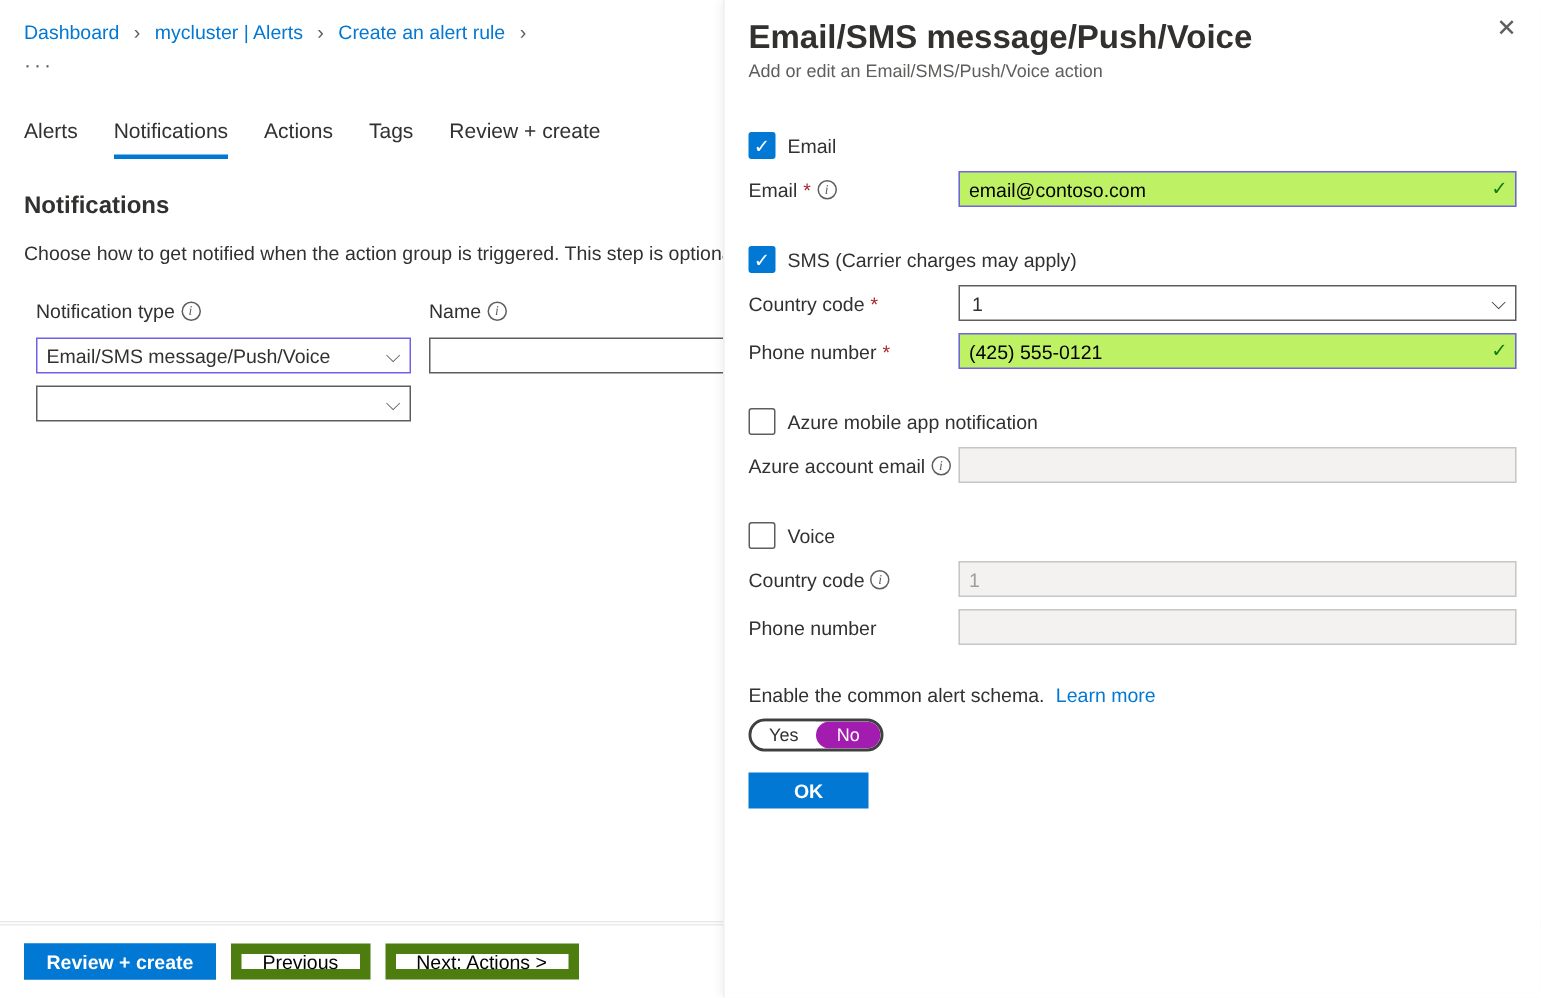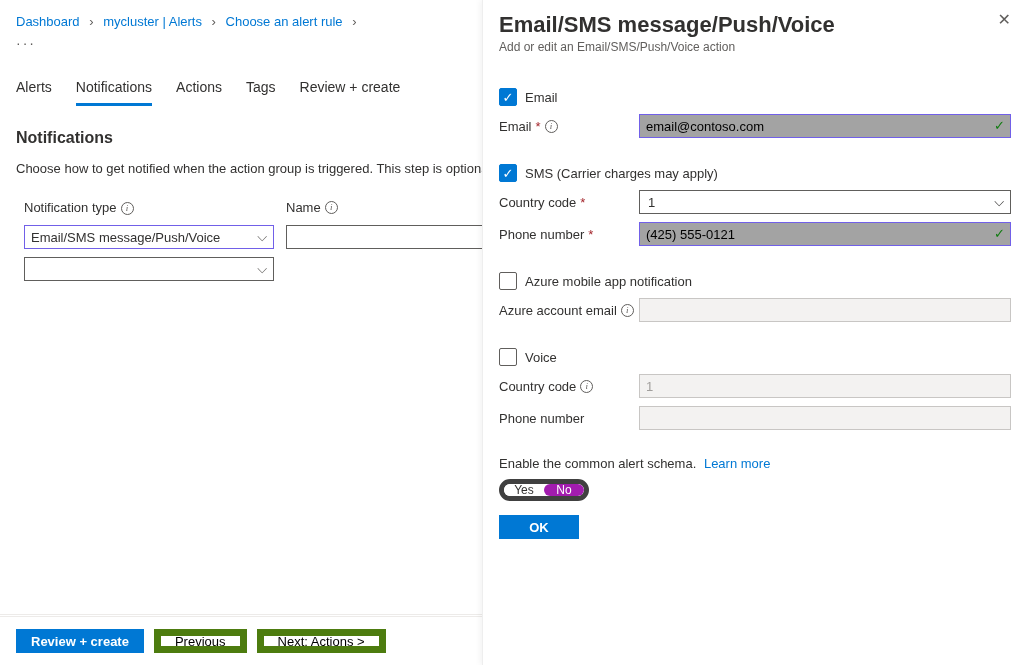--- a/index.html
+++ b/index.html
@@ -23,21 +23,21 @@
 .tab { font-size: 14px; color: #323130; padding-bottom: 8px; cursor: pointer; }
 .tab.active { color: #323130; border-bottom: 3px solid #0078d4; font-weight:400;}
 
 
 .section-heading { font-size: 16px; font-weight: 600; margin-bottom: 14px; }
 .section-desc { font-size: 13px; color: #323130; margin-bottom: 24px; }
 
 
 .col-headers { display: flex; gap: 0; margin-bottom: 10px; padding-left:8px;}
 .col-header { display: flex; align-items: center; gap: 4px; font-size: 13px; }
-.col-header.type { width: 262px; align-items: flex-end; }
+.col-header.type { width: 262px; }
 .col-header.name { width: 200px; }
 
 
 .notif-row { display: flex; gap: 12px; margin-bottom: 8px; padding-left:8px;}
 .select-wrap { width: 250px; height: 24px; border: 1px solid #605e5c; display: flex; align-items: center; justify-content: space-between; padding: 0 6px; background: #fff; cursor: pointer; position: relative; }
 .select-wrap.active { border: 1px solid #7160e8; }
 .select-wrap .chev { color: #605e5c; }
 .name-input { width: 250px; height: 24px; border: 1px solid #605e5c; padding: 0 6px; background: #fff; }
 
 
@@ -54,53 +54,53 @@
 
 .field-group { margin-bottom: 26px; }
 .cb-row { display: flex; align-items: center; gap: 8px; font-size: 13px; margin-bottom: 8px; }
 .cb { width: 18px; height: 18px; border: 1px solid #605e5c; border-radius: 2px; display:inline-flex; align-items:center; justify-content:center; cursor:pointer; background:#fff;}
 .cb.checked { background: #0078d4; border-color: #0078d4; color: #fff; }
 .cb.checked::after { content: "✓"; font-size: 13px; line-height:1; }
 
 .form-line { display: flex; align-items: center; margin-bottom: 8px; }
 .form-label { width: 140px; font-size: 13px; display:flex; align-items:center; gap:4px;}
 .req { color: #a4262c; }
-.form-input { flex: 1; height: 24px; border: 1px solid #605e5c; padding: 0 6px; font-size: 13px; background:#a3a3a3; position:relative;}
+.form-input { flex: 1; height: 24px; border: 1px solid #605e5c; padding: 0 6px; font-size: 13px; background:#bef264; position:relative;}
 .form-input.valid { border: 1px solid #7160e8; padding-right:22px;}
 .form-input.disabled { background: #f3f2f1; color: #a19f9d; border-color:#c8c6c4;}
 .form-select { flex: 1; height: 24px; border: 1px solid #605e5c; padding: 0 6px 0 8px; font-size: 13px; display:flex; align-items:center; justify-content:space-between; cursor:pointer; background:#fff;}
 .valid-wrap { position:relative; flex:1; display:flex;}
 .checkmark { position:absolute; right:6px; top:4px; color:#107c10; font-size:13px;}
 
 .info-icon { width:13px; height:13px; border:1px solid #605e5c; border-radius:50%; display:inline-flex; align-items:center; justify-content:center; font-size:9px; color:#605e5c; cursor:help; line-height:1;}
 .info-icon::after{content:"i"; font-style:italic; font-family:serif;}
 
 .schema-row { font-size:13px; margin-bottom:8px;}
 .schema-row a { color:#0078d4; text-decoration:none; margin-left:4px; cursor:pointer;}
 
-.toggle { width: 90px; height: 22px; border:5px solid #404040; border-radius:11px; display:flex; overflow:hidden; cursor:pointer; margin-bottom:14px;}
+.toggle { width: 90px; height: 22px; border:2px solid #404040; border-radius:11px; display:flex; overflow:hidden; cursor:pointer; margin-bottom:14px;}
 .toggle .opt { flex:1; display:flex; align-items:center; justify-content:center; font-size:12px;}
 .toggle .opt.yes { color:#323130; background:#fff;}
 .toggle .opt.no { background:#a21caf; color:#fff; border-radius:10px;}
 
 .ok-btn { width:80px; height:24px; background:#0078d4; color:#fff; border:none; font-size:13px; font-weight:600; cursor:pointer;}
 
 .hr-top { position:absolute; left:0; right:0; bottom:50px; border-top:1px solid #edebe9;}
 </style>
 </head>
 <body>
 
 <div class="main">
 
   <div class="breadcrumb">
     <a>Dashboard</a>
     <span class="sep">›</span>
     <a>mycluster | Alerts</a>
     <span class="sep">›</span>
-    <a>Choose an alert rule</a>
+    <a>Create an alert rule</a>
     <span class="sep">›</span>
   </div>
 
   <div class="page-title-row">
     <div class="more-dots">···</div>
   </div>
 
   <div class="tabs">
     <div class="tab">Alerts</div>
     <div class="tab active">Notifications</div>

